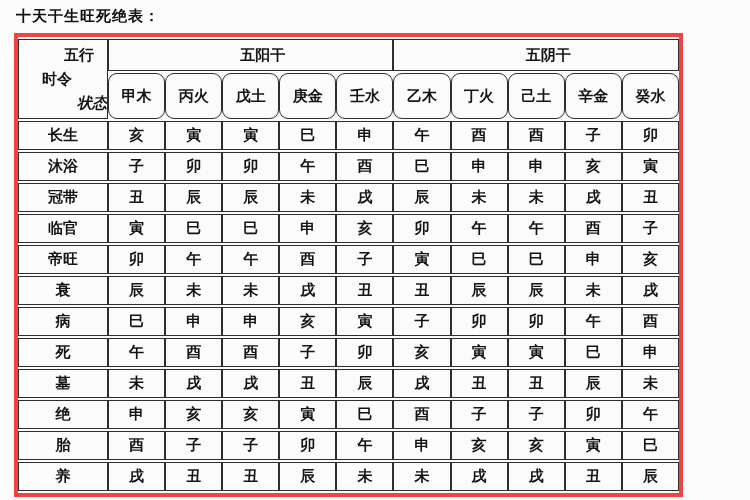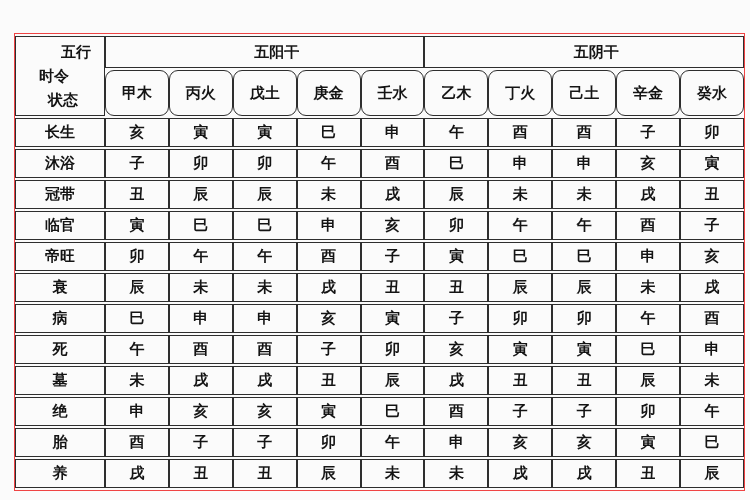--- a/index.html
+++ b/index.html
@@ -22,25 +22,25 @@
     top: 7px;
     font-size: 15px;
     font-weight: bold;
     letter-spacing: 1px;
     color: #111;
   }
   table.stage-table {
     position: absolute;
     left: 14px;
     top: 33px;
-    width: 731px;
+    width: 669px;
     table-layout: fixed;
     border-collapse: separate;
     border-spacing: 0 2px;
-    border: 1px solid #ef4444;
+    border: 4px solid #ef4444;
     background: transparent;
   }
   table.stage-table th,
   table.stage-table td {
     border: 1px solid #2e2e2e;
     text-align: center;
     vertical-align: middle;
     font-weight: bold;
     font-size: 15px;
     padding: 0;
@@ -49,30 +49,31 @@
     overflow: hidden;
     white-space: nowrap;
   }
   th.corner-cell {
     height: 78px;
     vertical-align: middle;
     padding: 2px 0;
   }
   .corner-line1 { text-align: right; padding-right: 13px; line-height: 24px; }
   .corner-line2 { text-align: center; padding-right: 12px; line-height: 24px; font-family: Liberation Serif, serif; }
-  .corner-line3 { text-align: center; padding-left: 6px; line-height: 24px; }
+  .corner-line3 { text-align: right; padding-left: 6px; line-height: 24px; font-style: italic; }
   tr.group-row th.group-cell { height: 30px; padding-left: 24px; }
   tr.stems-row th { height: 44px; border-radius: 9px; }
   tbody td { height: 27px; font-size: 15px; }
 </style>
 </head>
 <body>
 
 <div class="page">
 
+  <div class="doc-title">十天干生旺死绝表：</div>
 
   <table class="stage-table">
     <colgroup>
       <col style="width:90px">
       <col>
         <col>
         <col>
         <col>
         <col>
         <col>

